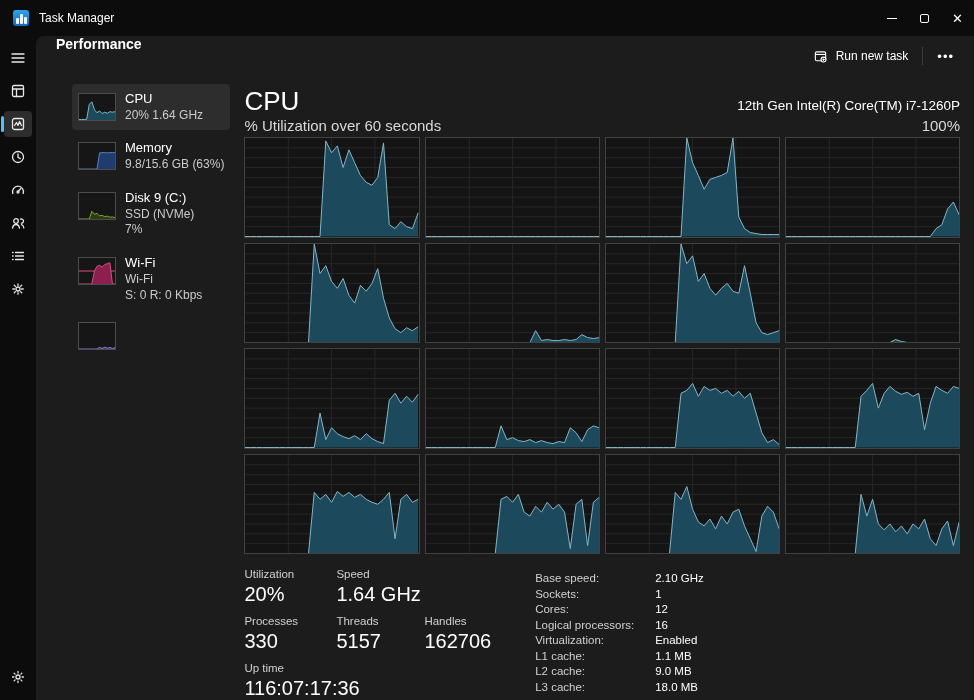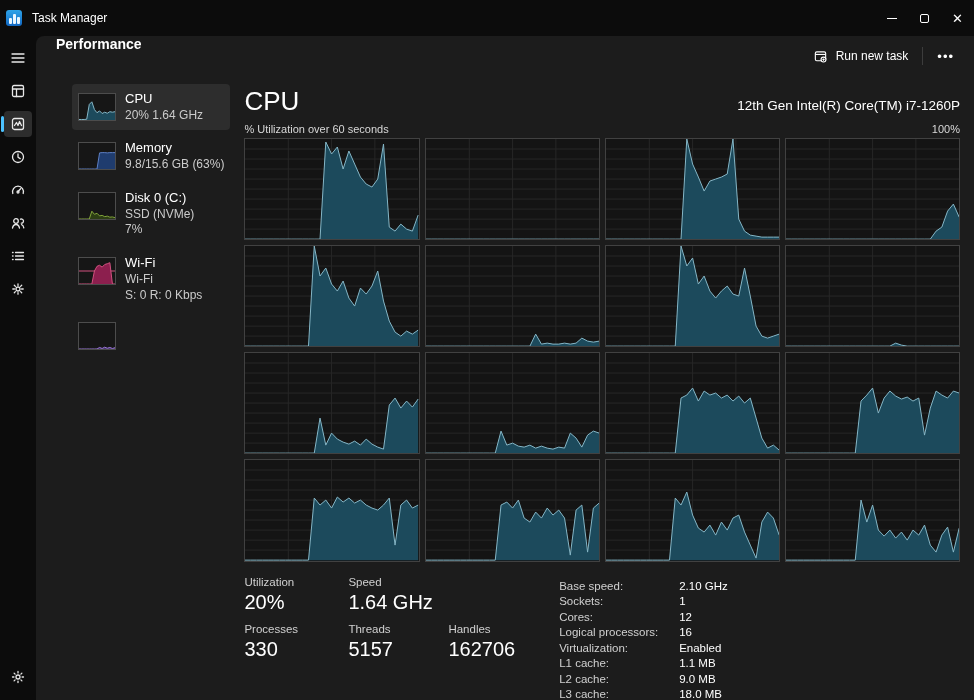--- a/index.html
+++ b/index.html
@@ -8,21 +8,21 @@
     width: 974px; height: 700px;
     background: #0c0c0c;
     font-family: "Liberation Sans", sans-serif;
     color: #fff;
     display: flex; flex-direction: column;
     overflow: hidden;
     position: relative;
   }
   
   .titlebar { flex: 0 0 36px; display: flex; align-items: center; }
-  .tb-left { display: flex; align-items: center; gap: 10px; padding-left: 6px; }
+  .tb-left { display: flex; align-items: center; gap: 10px; padding-left: 13px; }
   .logo { width: 16px; height: 16px; border-radius: 3px;
           background: linear-gradient(180deg,#2ea3e8,#1268c3);
           display: flex; align-items: flex-end; justify-content: center; gap: 1px; padding: 2px 2px; }
   .logo i { display: block; width: 3px; background: #eaf6ff; border-radius: 1px; }
   .tb-title { font-size: 12px; color: #ffffff; }
   .tb-controls { margin-left: auto; display: flex; height: 36px; }
   .tb-btn { width: 33px; height: 36px; display: flex; align-items: center; justify-content: center; color: #fff; }
   .glyph-min { width: 10px; height: 1px; background: #fff; display: block; }
   .glyph-max { width: 9px; height: 9px; border: 1px solid #fff; border-radius: 2px; display: block; }
   .glyph-close { font-size: 13px; line-height: 1; }
@@ -60,30 +60,30 @@
   .spark svg { width: 100%; height: 100%; display: block; }
   .side-text { min-width: 0; }
   .side-title { font-size: 13px; line-height: 1.3; }
   .side-sub { font-size: 12px; color: #cbcbcb; line-height: 1.3; white-space: nowrap;
               overflow: hidden; text-overflow: ellipsis; }
   
   .main { flex: 1; padding: 0 14px 0 8px; display: flex; flex-direction: column; min-width: 0; }
   .main-head { display: flex; align-items: baseline; margin-top: 2px; }
   .main-title { font-size: 26px; font-weight: 400; }
   .chip-name { margin-left: auto; font-size: 13.5px; }
-  .graph-labels { display: flex; font-size: 11px; color: #d8d8d8; margin: 6px 0 3px; }
+  .graph-labels { display: flex; font-size: 15px; color: #d8d8d8; margin: 0 0 3px; }
   .graph-labels .right { margin-left: auto; }
   .core-grid { display: grid; grid-template-columns: repeat(4,1fr); grid-template-rows: repeat(4,1fr);
                gap: 5px; height: 430px; }
   .cell { background: #141414; border: 1px solid #414141; position: relative; overflow: hidden; }
   .cell svg { position: absolute; inset: 0; width: 100%; height: 100%; display: block; }
   
   .stats { display: flex; margin-top: 14px; gap: 44px; }
   .stats-left { display: flex; flex-direction: column; gap: 9px; }
-  .stat-row { display: flex; gap: 38px; }
+  .stat-row { display: flex; gap: 26px; }
   .stat .lbl { font-size: 11.5px; color: #d0d0d0; margin-bottom: 3px; }
   .stat .val { font-size: 20px; font-weight: 400; }
   .stat.w1 { min-width: 66px; } .stat.w2 { min-width: 62px; }
   .details { font-size: 11.5px; display: grid; grid-template-columns: 104px auto;
              column-gap: 16px; row-gap: 3.5px; align-content: start; padding-top: 4px; }
   .details .dlbl { color: #d0d0d0; white-space: nowrap; }
   .details .dval { color: #fff; white-space: nowrap; }
 </style>
 </head>
 <body>
@@ -223,21 +223,21 @@
             </span>
           </div>
           <div class="side-item">
             <span class="spark">
                 <svg viewBox="0 0 100 100" preserveAspectRatio="none">
                   <polygon points="0.00,100.00 7.14,100.00 14.29,100.00 21.43,100.00 28.57,100.00 35.71,70.00 42.86,82.00 50.00,78.00 57.14,88.00 64.29,86.00 71.43,91.00 78.57,89.00 85.71,93.00 92.86,92.00 100.00,95.00 100,100 0,100" fill="#2c3d14" stroke="none"></polygon>
                   <polyline points="0.00,100.00 7.14,100.00 14.29,100.00 21.43,100.00 28.57,100.00 35.71,70.00 42.86,82.00 50.00,78.00 57.14,88.00 64.29,86.00 71.43,91.00 78.57,89.00 85.71,93.00 92.86,92.00 100.00,95.00" fill="none" stroke="#81a33a" stroke-width="1" vector-effect="non-scaling-stroke"></polyline>
                 </svg>
               </span>
             <span class="side-text">
-              <div class="side-title">Disk 0 (C:)</div>
+              <div class="side-title">Disk 9 (C:)</div>
               <div class="side-sub">SSD (NVMe)</div>
               <div class="side-sub">7%</div>
             </span>
           </div>
           <div class="side-item">
             <span class="spark">
                 <svg viewBox="0 0 100 100" preserveAspectRatio="none">
                   <line x1="0" y1="50" x2="100" y2="50" stroke="#d0517f" stroke-width="1" vector-effect="non-scaling-stroke"></line>
                   <polygon points="0.00,100.00 7.14,100.00 14.29,100.00 21.43,100.00 28.57,100.00 35.71,100.00 42.86,50.00 50.00,32.00 57.14,28.00 64.29,35.00 71.43,25.00 78.57,22.00 85.71,18.00 92.86,100.00 100.00,100.00 100,100 0,100" fill="#8c1f4e" stroke="none"></polygon>
                   <polyline points="0.00,100.00 7.14,100.00 14.29,100.00 21.43,100.00 28.57,100.00 35.71,100.00 42.86,50.00 50.00,32.00 57.14,28.00 64.29,35.00 71.43,25.00 78.57,22.00 85.71,18.00 92.86,100.00 100.00,100.00" fill="none" stroke="#d0517f" stroke-width="1" vector-effect="non-scaling-stroke"></polyline>
@@ -576,20 +576,26 @@
                   <div class="lbl">Processes</div>
                   <div class="val">330</div>
                 </div>
                 <div class="stat w2">
                   <div class="lbl">Threads</div>
                   <div class="val">5157</div>
                 </div>
                 <div class="stat">
                   <div class="lbl">Handles</div>
                   <div class="val">162706</div>
+                </div>
+              </div>
+              <div class="stat-row">
+                <div class="stat">
+                  <div class="lbl">Up time</div>
+                  <div class="val">116:07:17:36</div>
                 </div>
               </div>
             </div>
             <div class="details">
               <span class="dlbl">Base speed:</span>
                 <span class="dval">2.10 GHz</span>
               <span class="dlbl">Sockets:</span>
                 <span class="dval">1</span>
               <span class="dlbl">Cores:</span>
                 <span class="dval">12</span>

